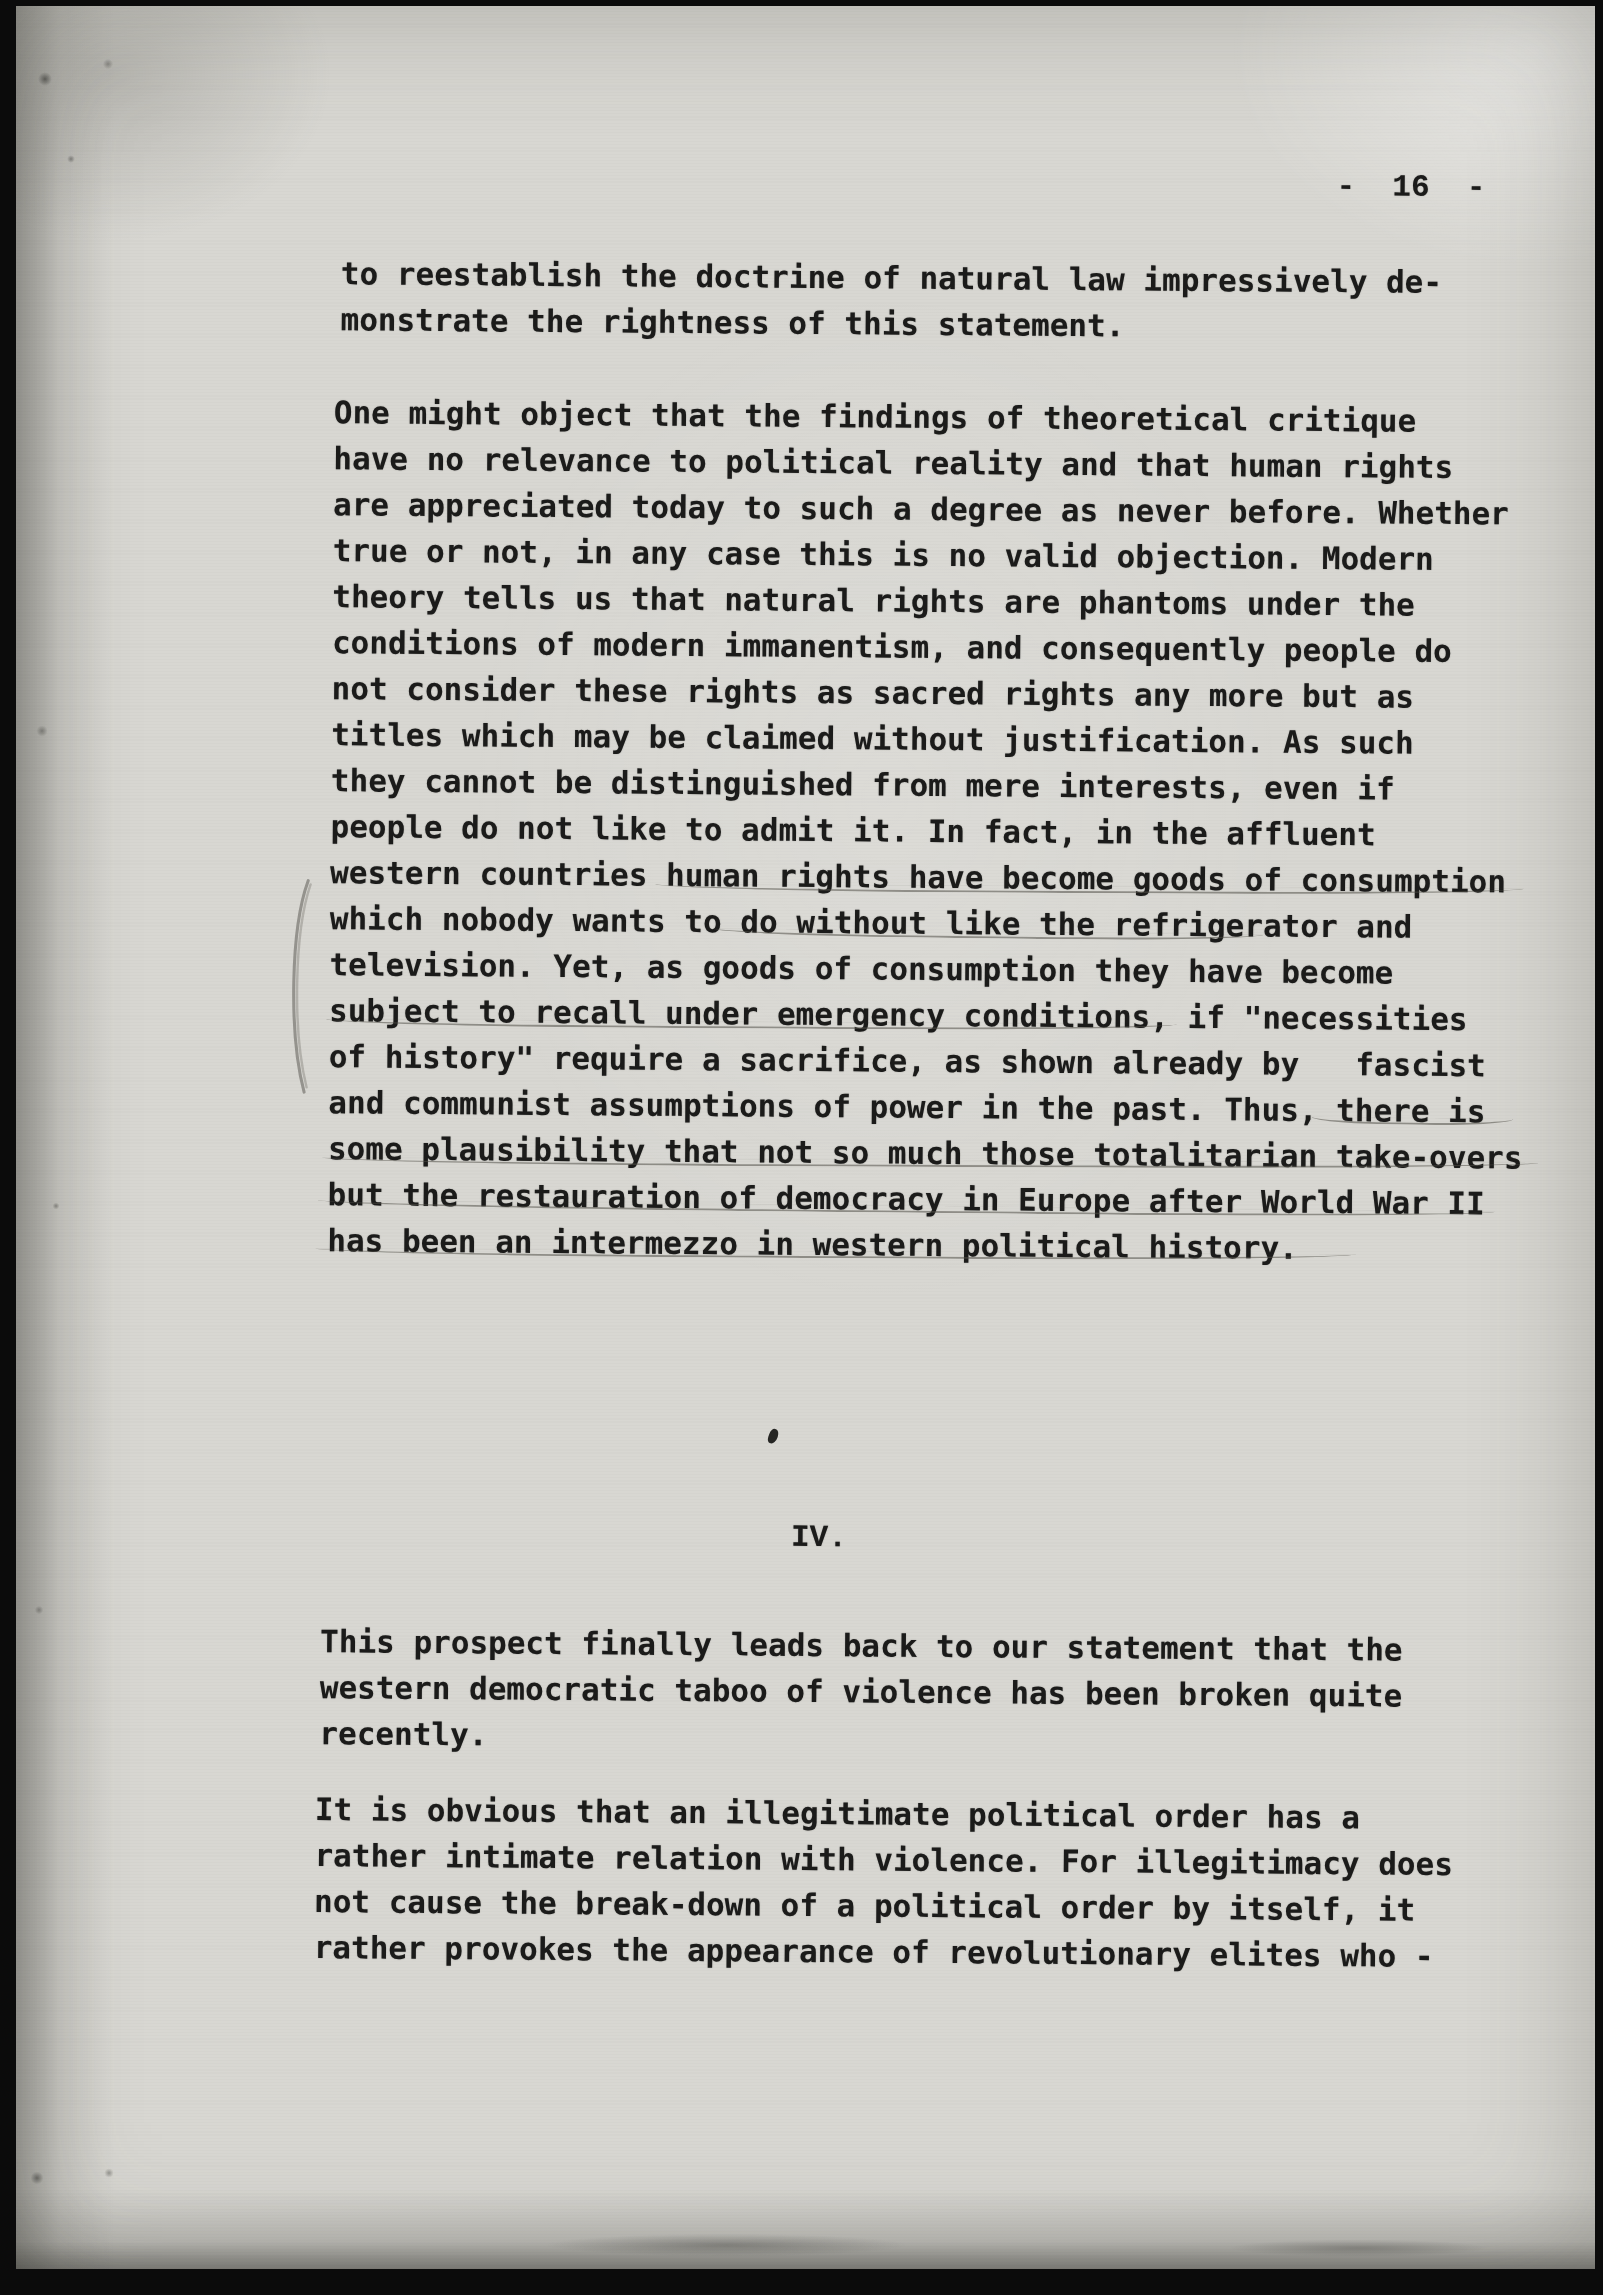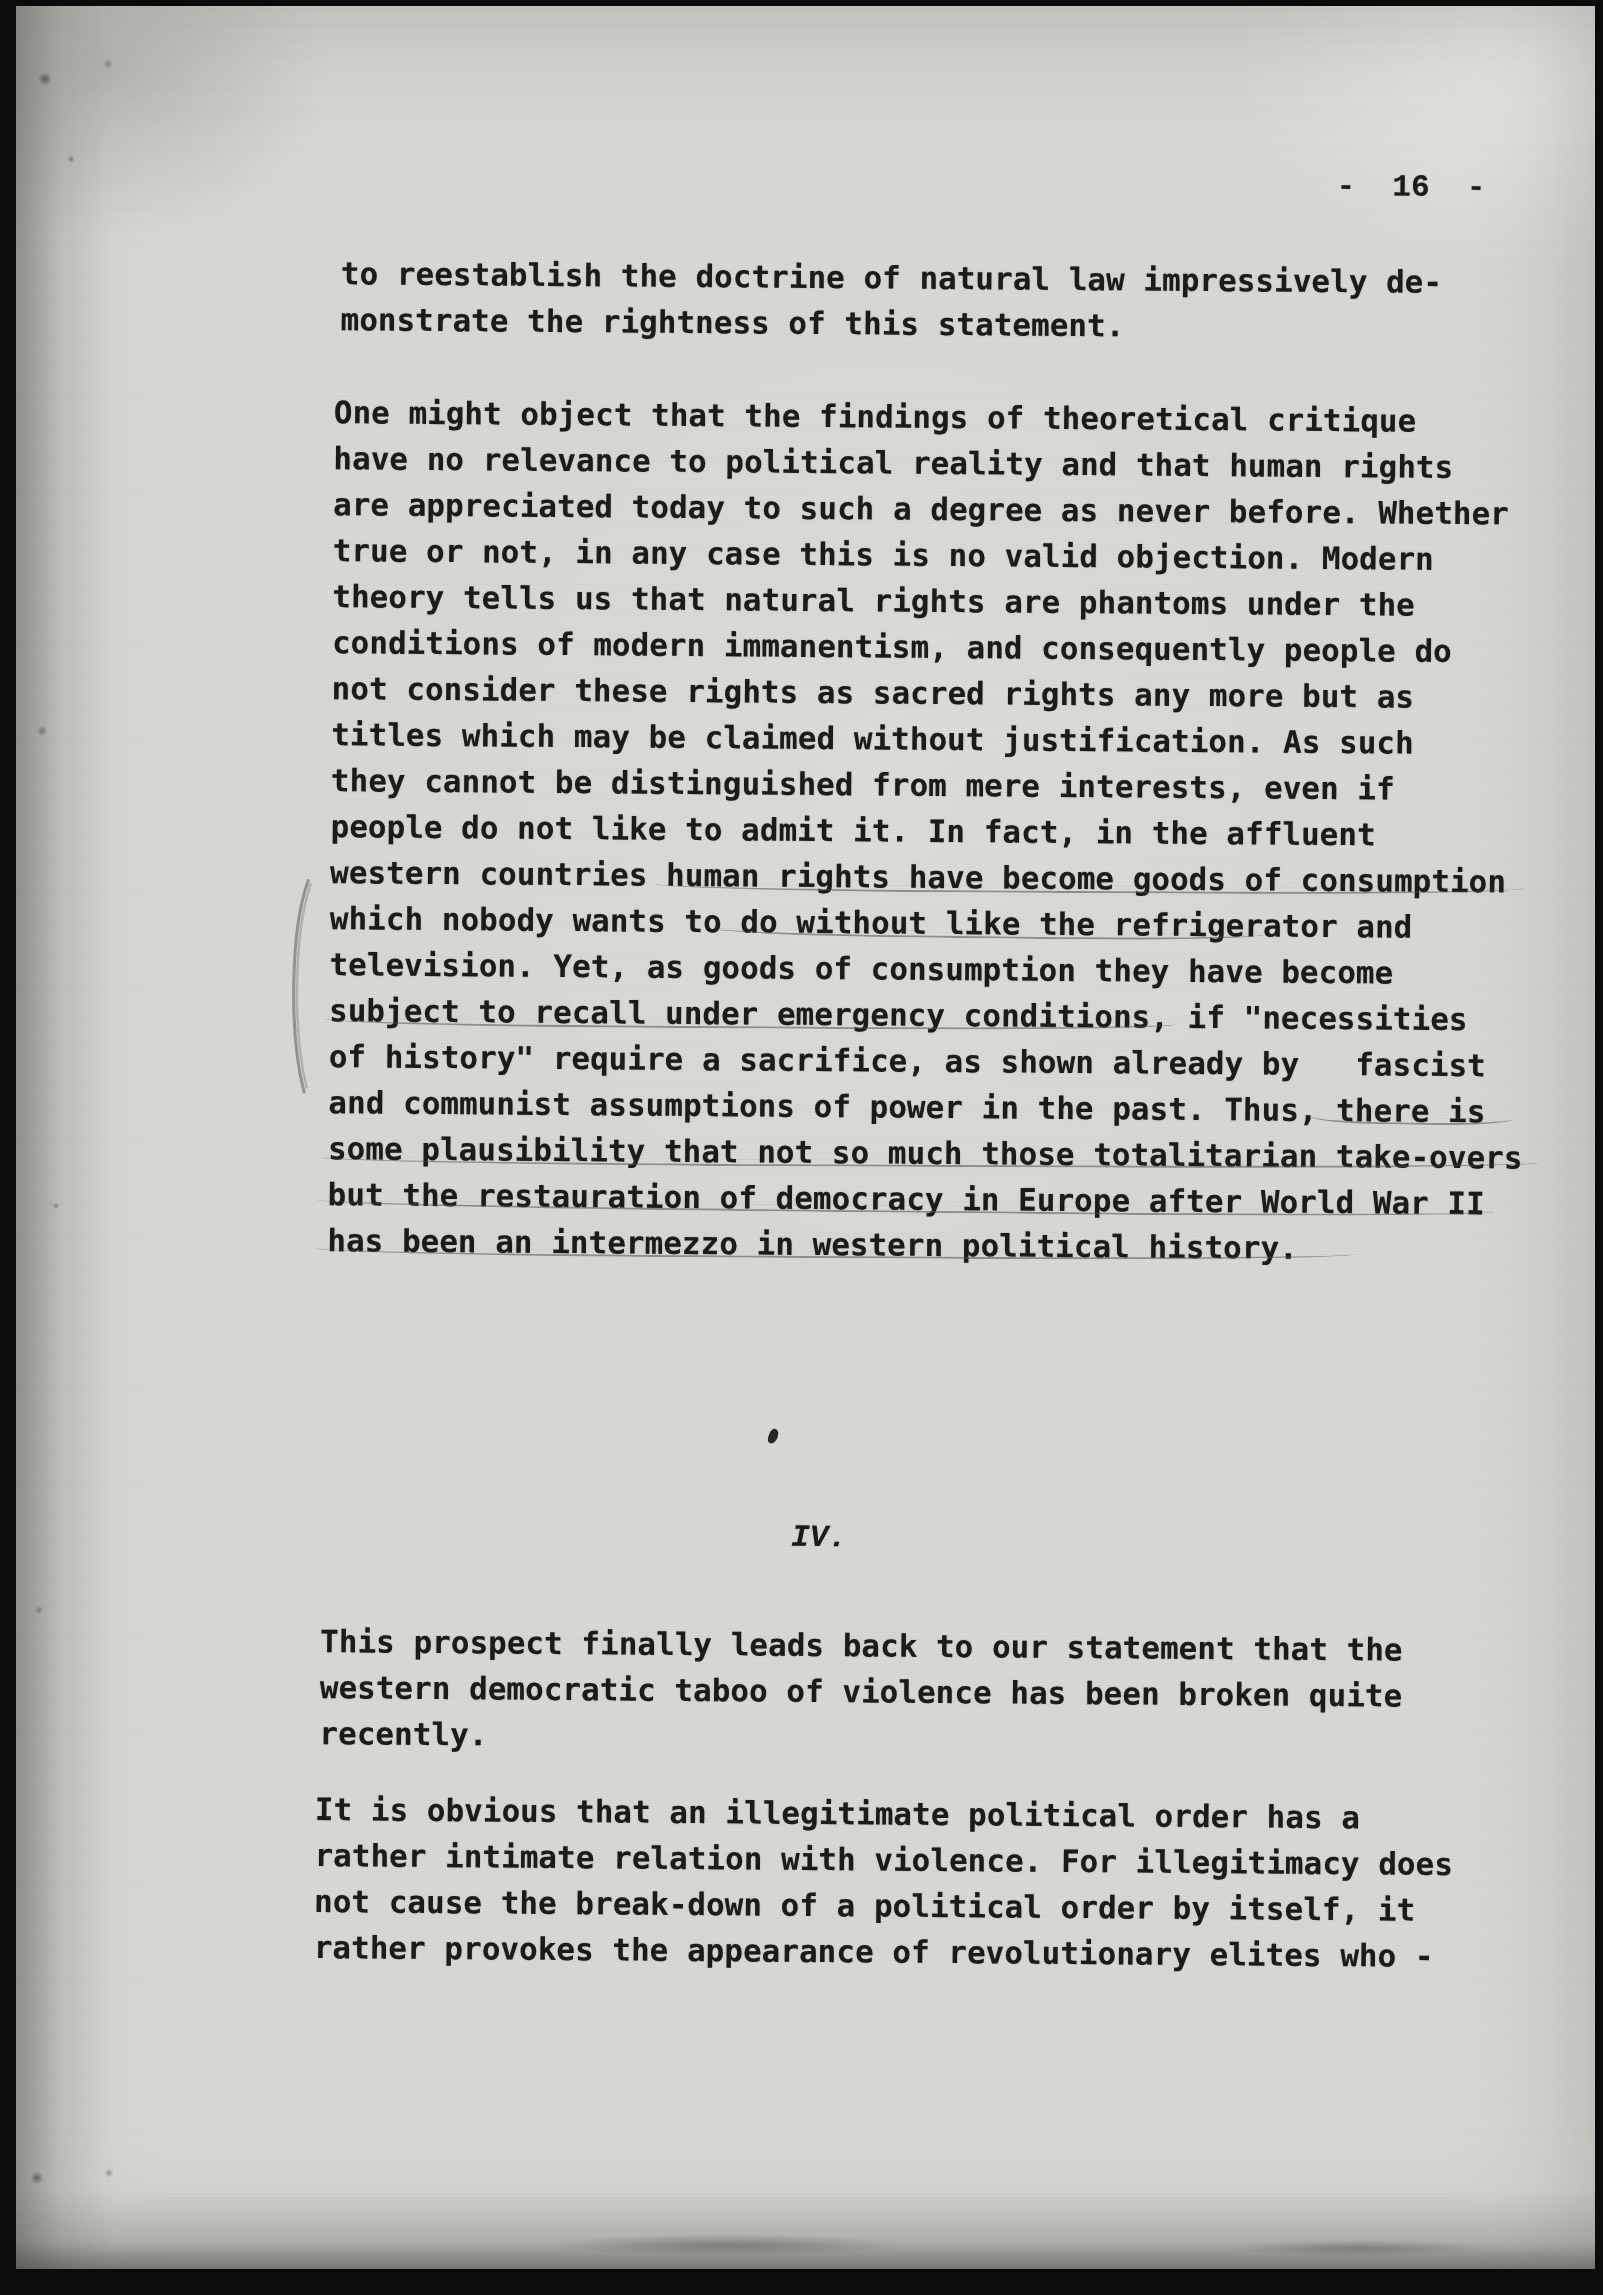--- a/index.html
+++ b/index.html
@@ -57,21 +57,21 @@
     font-weight:700;
     text-shadow:0 0 1.2px rgba(35,35,32,0.38);
   }
 
   .para { position:absolute; white-space:pre; }
 
   .page-number { position:absolute; top:148px; left:1322px; white-space:pre; }
 
   .p1 { top:242px;  left:327px; }
   .p2 { top:381px;  left:321px; }
-  .heading { position:absolute; top:1503px; left:787px;font-style:italic; }
+  .heading { position:absolute; top:1503px; left:787px; }
   .p3 { top:1610px; left:317px; }
   .p4 { top:1778px; left:313px; }
 
   
   .pencil-line {
     position:absolute;
     height:7.3px;
     border-bottom:2.4px solid rgba(82,80,73,0.55);
     border-radius:0 0 50% 50% / 0 0 8.6px 8.6px;
     pointer-events:none;

